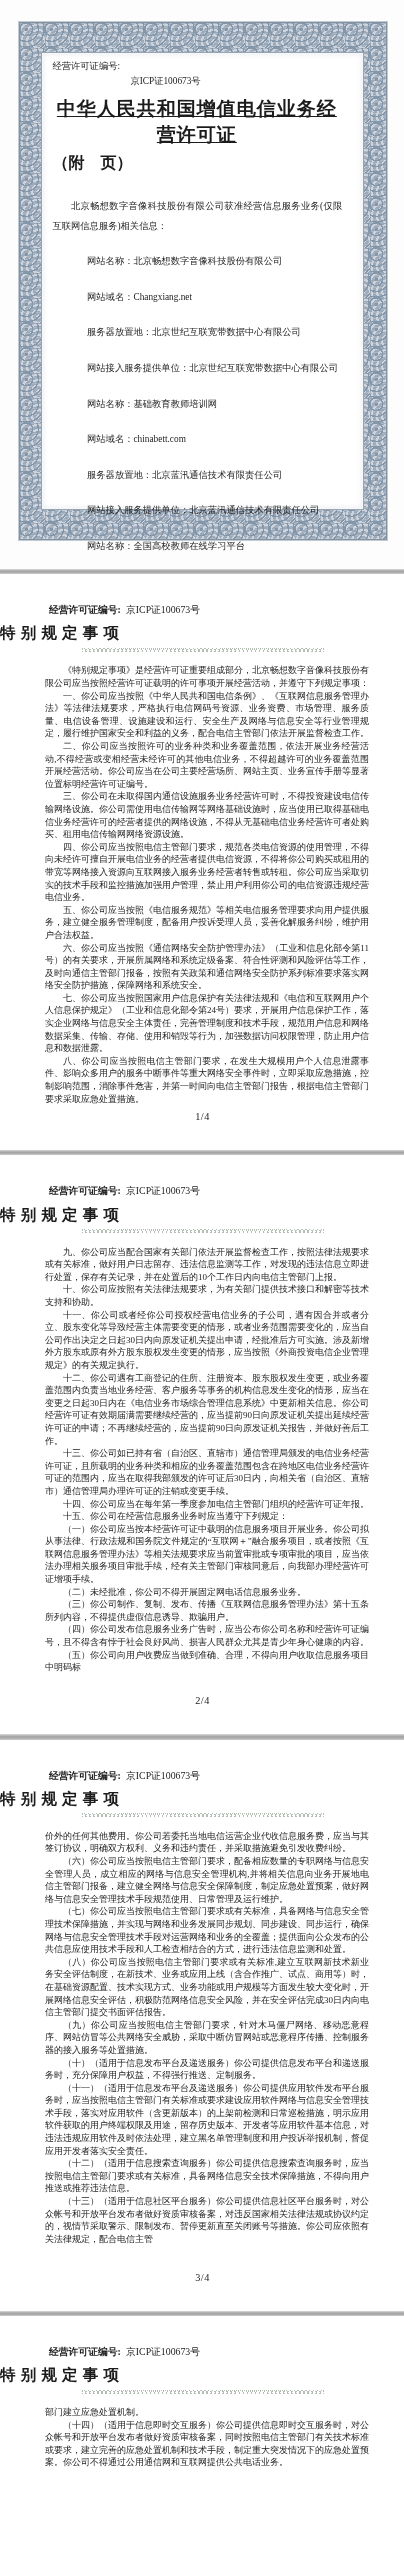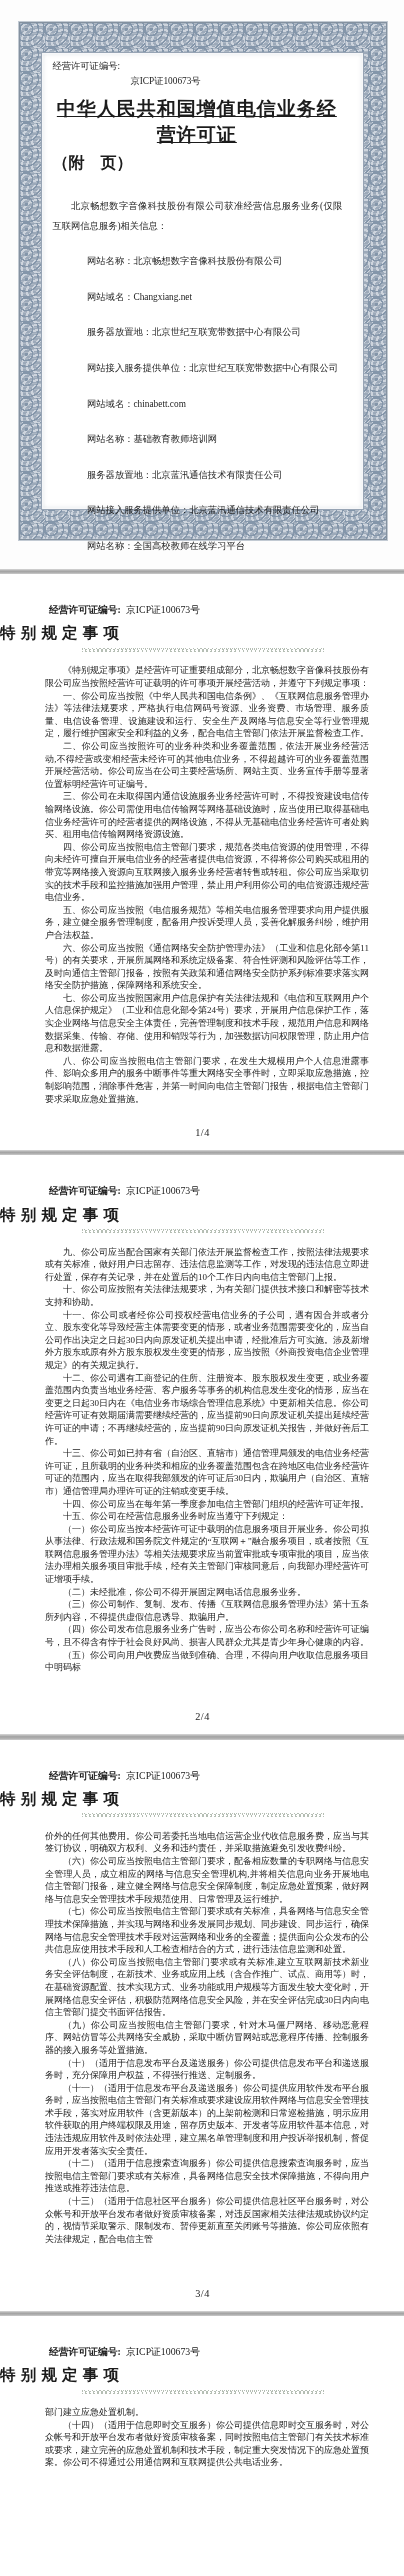--- a/index.html
+++ b/index.html
@@ -78,21 +78,21 @@
       repeating-linear-gradient(63deg, #a9b3a7 0 0.8px, rgba(0,0,0,0) 0.8px 3.6px),
       repeating-linear-gradient(-63deg, #a9b3a7 0 0.8px, rgba(0,0,0,0) 0.8px 3.6px);
   }
   .sp-body{
     margin:12.4px 36px 0 45px;
     font-size:9px;line-height:12.6px;text-align:justify;
   }
   .sp-body p{text-indent:2em;margin:0;}
   .sp-body p.cont{text-indent:0;}
   .pagenum{
-    position:absolute;left:0;width:100%;bottom:12px;
+    position:absolute;left:0;width:100%;bottom:28px;
     text-align:center;font-size:10.3px;letter-spacing:0.5px;
   }
 
   .pg2{height:576px;background:#fff;}
   .pg3{height:579px;background:#fff;}
   .pg4{height:571px;background:#fff;}
   .pg5{height:557px;background:#fff;}
   .cert-page{background:#fdfdfd;}
 </style>
 </head>
@@ -106,22 +106,22 @@
         <div class="cert-license">经营许可证编号:</div>
         <div class="cert-license-number">京ICP证100673号</div>
         <div class="cert-title">中华人民共和国增值电信业务经营许可证</div>
         <div class="cert-subtitle">（附　页）</div>
         <p class="cert-intro">北京畅想数字音像科技股份有限公司获准经营信息服务业务(仅限互联网信息服务)相关信息：</p>
         <div class="cert-lines">
           <p>网站名称：北京畅想数字音像科技股份有限公司</p>
           <p>网站域名：Changxiang.net</p>
           <p>服务器放置地：北京世纪互联宽带数据中心有限公司</p>
           <p>网站接入服务提供单位：北京世纪互联宽带数据中心有限公司</p>
+          <p>网站名称：基础教育教师培训网</p>
           <p>网站域名：chinabett.com</p>
-          <p>网站名称：基础教育教师培训网</p>
           <p>服务器放置地：北京蓝汛通信技术有限责任公司</p>
           <p>网站接入服务提供单位：北京蓝汛通信技术有限责任公司</p>
           <p>网站名称：全国高校教师在线学习平台</p>
           <p>网站域名：enetedu.com</p>
           <p>服务器放置地：北京世纪互联宽带数据中心有限公司</p>
           <p>网站接入服务提供单位：北京世纪互联宽带数据中心有限公司</p>
         </div>
       </div>
     </div>
   </section>
@@ -154,21 +154,21 @@
     <div class="sp-header">
       <span class="lbl">经营许可证编号:</span><span class="val">京ICP证100673号</span>
     </div>
     <div class="sp-title">特别规定事项</div>
     <div class="squiggle"></div>
     <div class="sp-body">
       <p>九、你公司应当配合国家有关部门依法开展监督检查工作，按照法律法规要求或有关标准，做好用户日志留存、违法信息监测等工作，对发现的违法信息立即进行处置，保存有关记录，并在处置后的10个工作日内向电信主管部门上报。</p>
       <p>十、你公司应按照有关法律法规要求，为有关部门提供技术接口和解密等技术支持和协助。</p>
       <p>十一、你公司或者经你公司授权经营电信业务的子公司，遇有因合并或者分立、股东变化等导致经营主体需要变更的情形，或者业务范围需要变化的，应当自公司作出决定之日起30日内向原发证机关提出申请，经批准后方可实施。涉及新增外方股东或原有外方股东股权发生变更的情形，应当按照《外商投资电信企业管理规定》的有关规定执行。</p>
       <p>十二、你公司遇有工商登记的住所、注册资本、股东股权发生变更，或业务覆盖范围内负责当地业务经营、客户服务等事务的机构信息发生变化的情形，应当在变更之日起30日内在《电信业务市场综合管理信息系统》中更新相关信息。你公司经营许可证有效期届满需要继续经营的，应当提前90日向原发证机关提出延续经营许可证的申请；不再继续经营的，应当提前90日向原发证机关报告，并做好善后工作。</p>
-      <p>十三、你公司如已持有省（自治区、直辖市）通信管理局颁发的电信业务经营许可证，且所载明的业务种类和相应的业务覆盖范围包含在跨地区电信业务经营许可证的范围内，应当在取得我部颁发的许可证后30日内，欺骗用户（自治区、直辖市）通信管理局办理许可证的注销或变更手续。</p>
+      <p>十三、你公司如已持有省（自治区、直辖市）通信管理局颁发的电信业务经营许可证，且所载明的业务种类和相应的业务覆盖范围包含在跨地区电信业务经营许可证的范围内，应当在取得我部颁发的许可证后30日内，向相关省（自治区、直辖市）通信管理局办理许可证的注销或变更手续。</p>
       <p>十四、你公司应当在每年第一季度参加电信主管部门组织的经营许可证年报。</p>
       <p>十五、你公司在经营信息服务业务时应当遵守下列规定：</p>
       <p>（一）你公司应当按本经营许可证中载明的信息服务项目开展业务。你公司拟从事法律、行政法规和国务院文件规定的“互联网＋”融合服务项目，或者按照《互联网信息服务管理办法》等相关法规要求应当前置审批或专项审批的项目，应当依法办理相关服务项目审批手续，经有关主管部门审核同意后，向我部办理经营许可证增项手续。</p>
       <p>（二）未经批准，你公司不得开展固定网电话信息服务业务。</p>
       <p>（三）你公司制作、复制、发布、传播《互联网信息服务管理办法》第十五条所列内容，不得提供虚假信息诱导、欺骗用户。</p>
       <p>（四）你公司发布信息服务业务广告时，应当公布你公司名称和经营许可证编号，且不得含有悖于社会良好风尚、损害人民群众尤其是青少年身心健康的内容。</p>
       <p>（五）你公司向用户收费应当做到准确、合理，不得向用户收取信息服务项目中明码标</p>
     </div>
     <div class="pagenum">2/4</div>
   </section>

